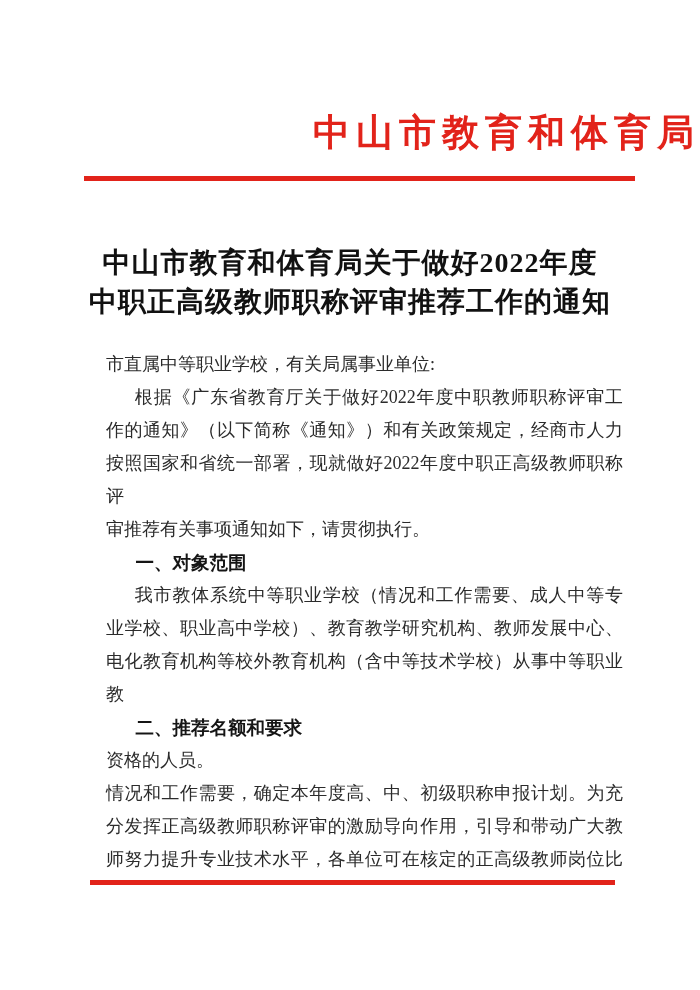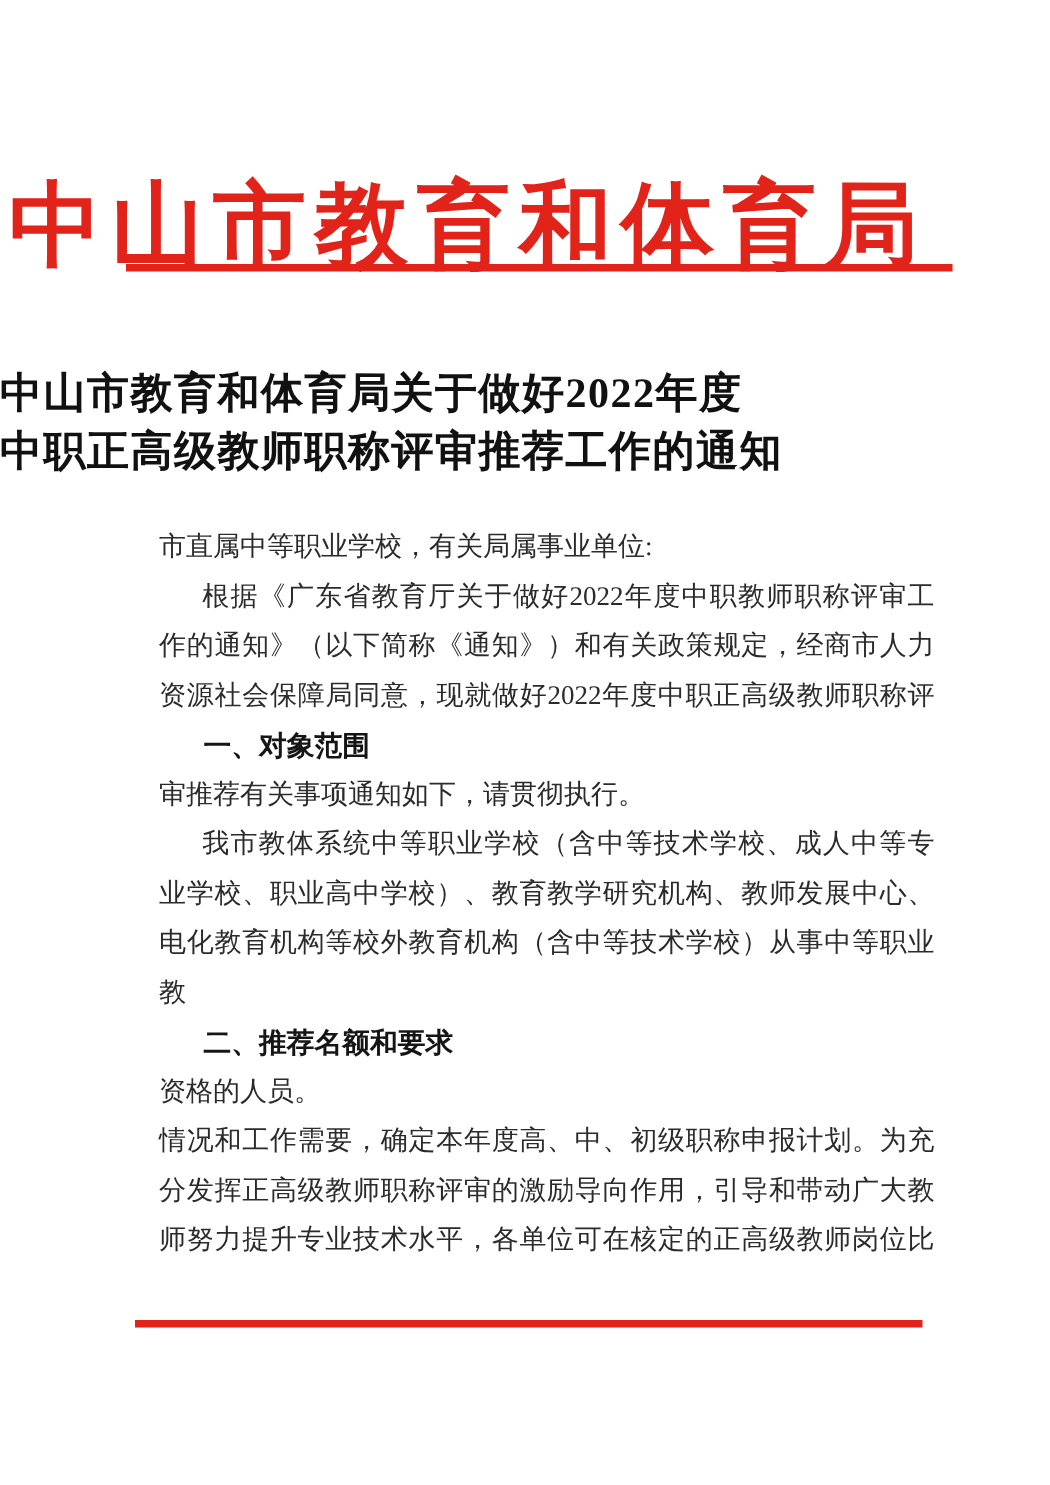--- a/index.html
+++ b/index.html
@@ -15,24 +15,24 @@
     background: #ffffff;
     overflow: hidden;
   }
 
   
   .letterhead {
     position: absolute;
     top: 108px;
     left: 0;
     width: 100%;
-    text-align: left;
+    text-align: right;
     color: var(--accent-red);
     font-family: "Liberation Serif", serif;
-    font-size: 62px;
+    font-size: 37px;
     font-weight: 700;
     letter-spacing: 6px;
     text-indent: 6px;
     white-space: nowrap;
   }
 
   .letterhead-rule {
     position: absolute;
     top: 176px;
     left: 84px;
@@ -40,21 +40,21 @@
     height: 5px;
     background: var(--accent-red);
   }
 
   
   .doc-title {
     position: absolute;
     top: 243px;
     left: 0;
     width: 100%;
-    text-align: left;
+    text-align: center;
     color: #111111;
     font-family: "Liberation Serif", serif;
     font-size: 28px;
     font-weight: 700;
     line-height: 39px;
     letter-spacing: 1px;
   }
 
   
   .doc-body {
@@ -102,24 +102,24 @@
 
   <div class="doc-title">
     <div>中山市教育和体育局关于做好2022年度</div>
     <div>中职正高级教师职称评审推荐工作的通知</div>
   </div>
 
   <div class="doc-body">
     <div class="line">市直属中等职业学校，有关局属事业单位:</div>
     <div class="line indent fill">根据《广东省教育厅关于做好2022年度中职教师职称评审工</div>
     <div class="line fill">作的通知》（以下简称《通知》）和有关政策规定，经商市人力</div>
-    <div class="line fill">资源社会保障局同意，现就做好2022年度中职正高级教师职称评</div>
+    <div class="line fill">按照国家和省统一部署，现就做好2022年度中职正高级教师职称评</div>
+    <div class="line">审推荐有关事项通知如下，请贯彻执行。</div>
     <div class="line indent heading">一、对象范围</div>
-    <div class="line">审推荐有关事项通知如下，请贯彻执行。</div>
-    <div class="line indent fill">我市教体系统中等职业学校（含中等技术学校、成人中等专</div>
+    <div class="line indent fill">我市教体系统中等职业学校（情况和工作需要、成人中等专</div>
     <div class="line fill">业学校、职业高中学校）、教育教学研究机构、教师发展中心、</div>
     <div class="line fill">电化教育机构等校外教育机构（含中等技术学校）从事中等职业教</div>
     <div class="line indent heading">二、推荐名额和要求</div>
     <div class="line">资格的人员。</div>
     <div class="line fill">情况和工作需要，确定本年度高、中、初级职称申报计划。为充</div>
     <div class="line fill">分发挥正高级教师职称评审的激励导向作用，引导和带动广大教</div>
     <div class="line fill">师努力提升专业技术水平，各单位可在核定的正高级教师岗位比</div>
   </div>
 
   <div class="bottom-rule"></div>

